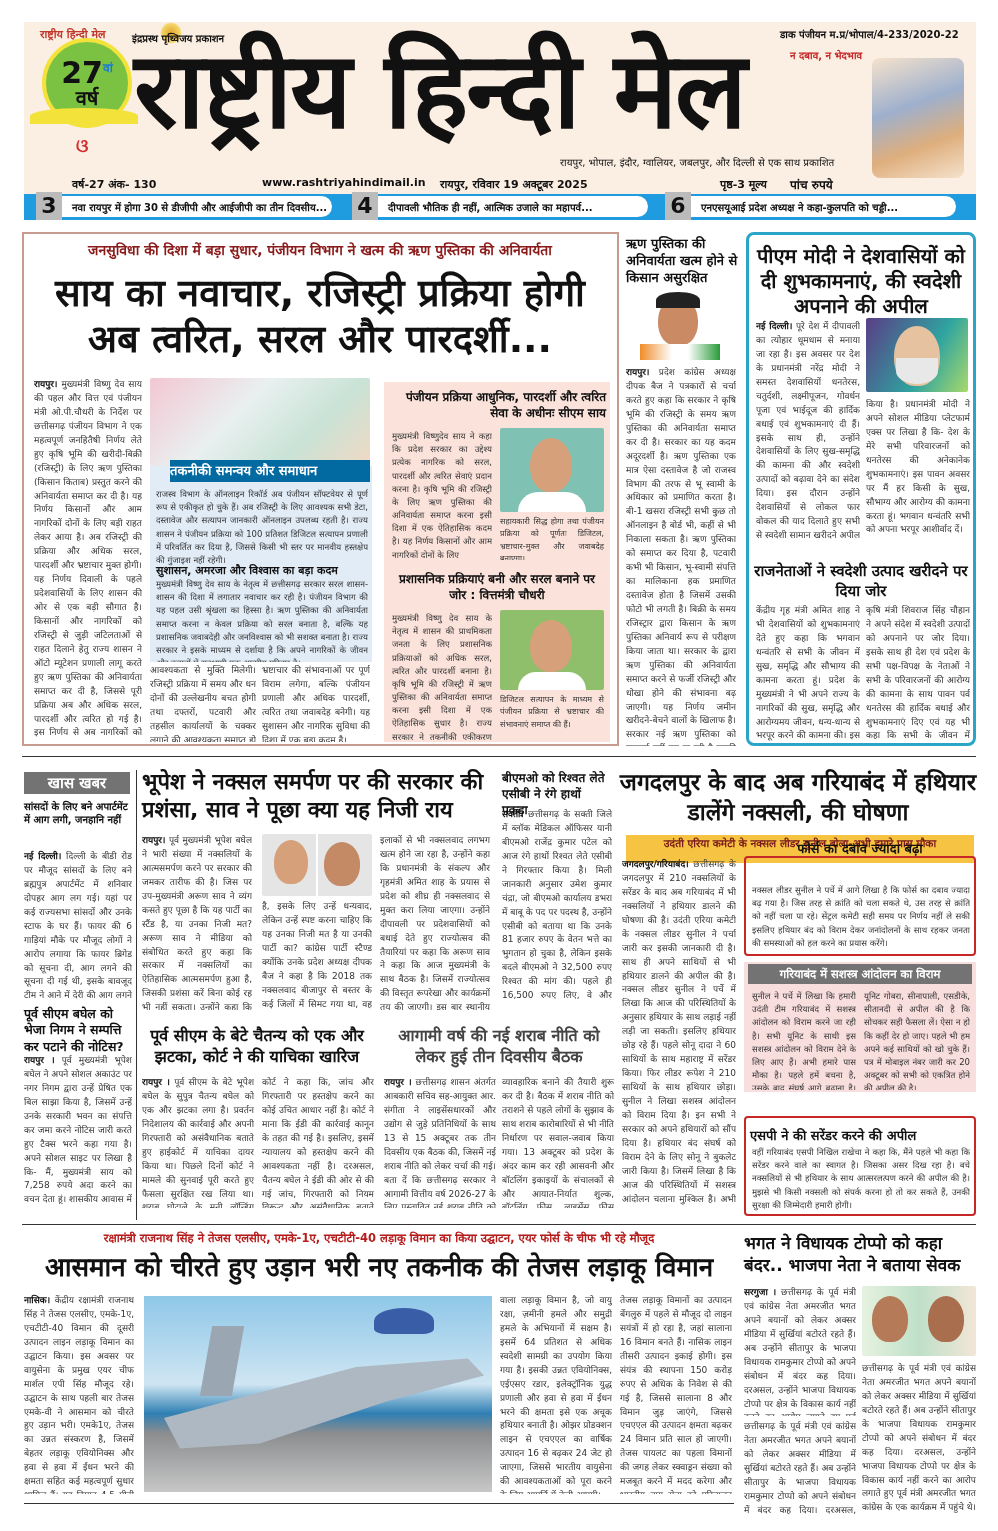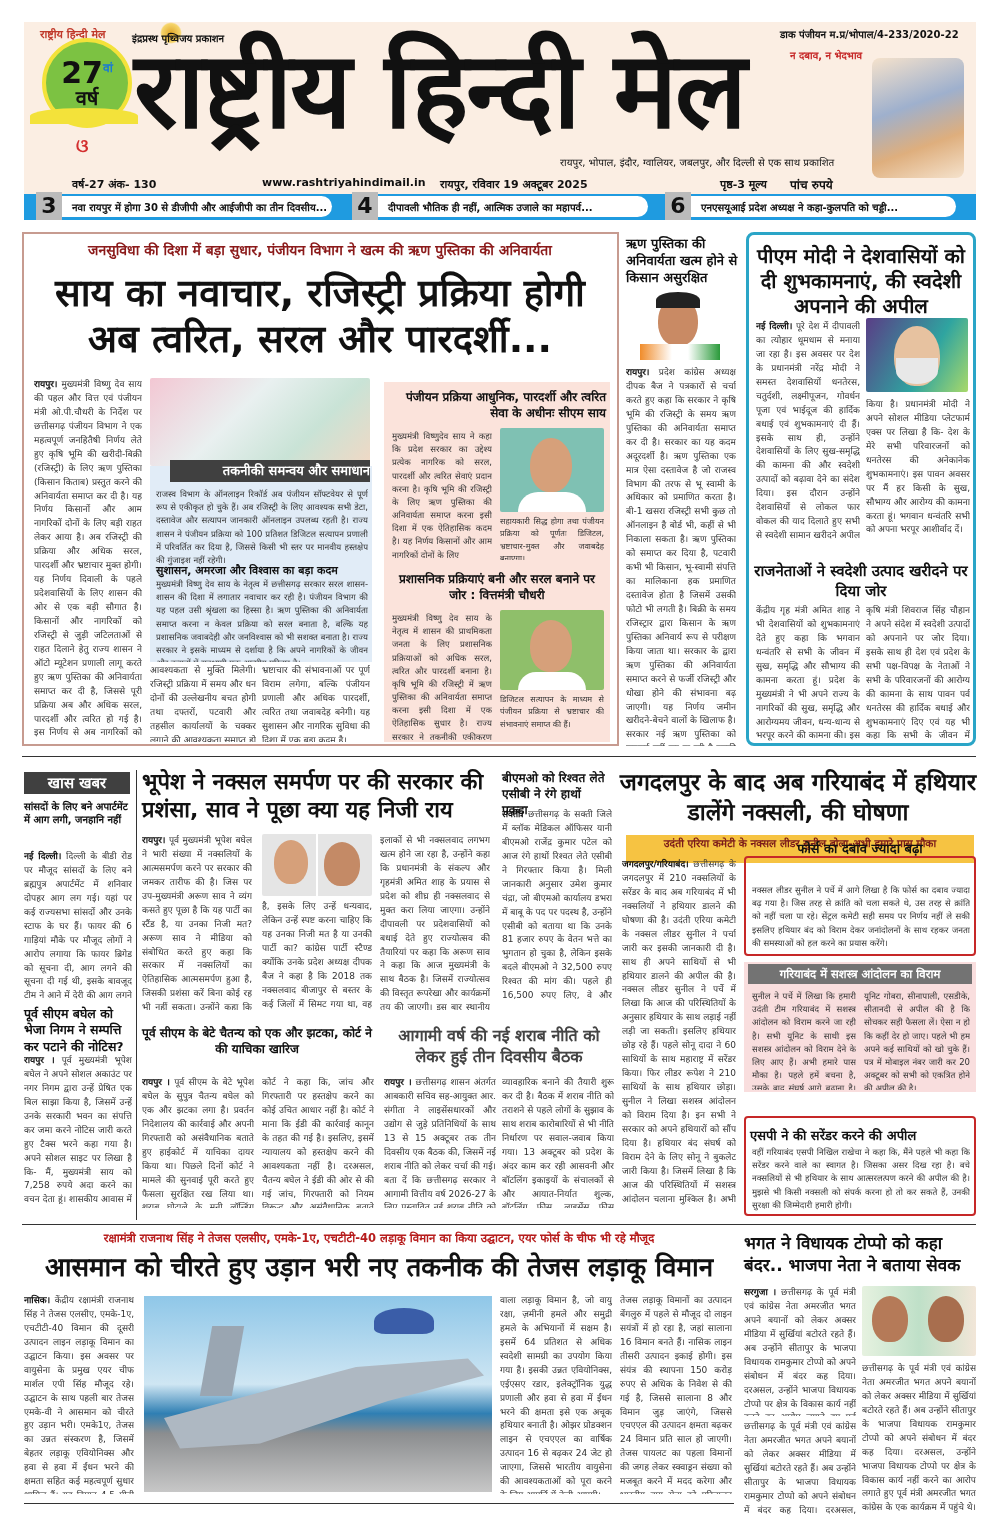--- a/index.html
+++ b/index.html
@@ -23,28 +23,28 @@
 .meta-row{top:176px;font-size:11px;font-weight:bold}
 .ticker{left:24px;top:194px;width:952px;height:26px;background:#1f9be0}
 .tick-num{top:192px;width:26px;height:28px;background:#bbb;font-size:22px;font-weight:bold;text-align:center;line-height:28px}
 .tick-pill{top:196px;height:21px;background:#fff;border-radius:0 12px 12px 0;font-size:10px;font-weight:bold;padding:4px 10px;white-space:nowrap;overflow:hidden}
 .lead-box{left:22px;top:232px;width:597px;height:514px;border:2px solid #c79b90}
 .kicker{font-size:14px;font-weight:bold;color:#8b1a1a;text-align:center}
 .h1{font-weight:bold;text-align:center;line-height:1.15}
 .body{font-size:9px;line-height:1.55;color:#333;text-align:justify;overflow:hidden}
 .body b{color:#111}
 .blue-box{background:#e1ecf7}
-.blue-bar{background:#404040;color:#fff;font-weight:bold;text-align:right}
+.blue-bar{background:#0369a1;color:#fff;font-weight:bold;text-align:left}
 .pink-box{background:#fbe3db}
 .photo{background:linear-gradient(160deg,#c9d8c9,#e8f0e8 50%,#7fb07f);border-radius:2px}
 .face{position:absolute;border-radius:50% 50% 45% 45%;background:#d6a07a}
 .hline{height:1px;background:#333}
 .vline{width:1px;background:#333}
 .teal-box{border:3px solid #2aa5c7;border-radius:8px}
-.khas{background:#404040;color:#fff;font-weight:bold;font-size:15px;text-align:center}
+.khas{background:#737373;color:#fff;font-weight:bold;font-size:15px;text-align:center}
 .yellow-band{background:#f6c342;font-weight:bold;color:#7b1a1a;text-align:center}
 .red-box{border:2px solid #c62828;border-radius:4px}
 .red-bar{background:#737373;color:#fff;font-weight:bold;text-align:center}
 .pink2{background:#f9dede}
 .jet{background:linear-gradient(180deg,#8fc7e8 0%,#cfe6f3 45%,#2f7fb3 60%,#8b8d8f 70%,#c7c7c7 100%)}
 .plane{position:absolute;background:#aeb8c2;clip-path:polygon(0 60%,60% 30%,95% 25%,100% 35%,70% 50%,30% 75%,5% 78%)}
 </style>
 </head>
 <body>
 
@@ -158,21 +158,21 @@
 <div class="abs h1" style="left:750px;top:842px;width:220px;font-size:13px">फोर्स का दबाव ज्यादा बढ़ा</div>
 <div class="abs body" style="left:752px;top:884px;width:218px;height:70px;font-size:8.5px">नक्सल लीडर सुनील ने पर्चे में आगे लिखा है कि फोर्स का दबाव ज्यादा बढ़ गया है। जिस तरह से क्रांति को चला सकते थे, उस तरह से क्रांति को नहीं चला पा रहे। सेंट्रल कमेटी सही समय पर निर्णय नहीं ले सकी इसलिए हथियार बंद को विराम देकर जनांदोलनों के साथ रहकर जनता की समस्याओं को हल करने का प्रयास करेंगे।</div>
 <div class="abs pink2" style="left:744px;top:962px;width:232px;height:130px"></div>
 <div class="abs red-bar" style="left:748px;top:964px;width:224px;height:20px;font-size:11.5px;line-height:20px">गरियाबंद में सशस्त्र आंदोलन का विराम</div>
 <div class="abs body" style="left:752px;top:990px;width:104px;height:100px;font-size:8.5px">सुनील ने पर्चे में लिखा कि हमारी उदंती टीम गरियाबंद में सशस्त्र आंदोलन को विराम करने जा रही है। सभी यूनिट के साथी इस सशस्त्र आंदोलन को विराम देने के लिए आए हैं। अभी हमारे पास मौका है। पहले हमें बचना है, उसके बाद संघर्ष आगे बढ़ाना है। सभी</div>
 <div class="abs body" style="left:864px;top:990px;width:106px;height:100px;font-size:8.5px">यूनिट गोबरा, सीनापाली, एसडीके, सीतानदी से अपील की है कि सोचकर सही फैसला लें। ऐसा न हो कि कहीं देर हो जाए। पहले भी हम अपने कई साथियों को खो चुके हैं। पत्र में मोबाइल नंबर जारी कर 20 अक्टूबर को सभी को एकत्रित होने की अपील की है।</div>
 <div class="abs red-box" style="left:744px;top:1116px;width:232px;height:100px"></div>
 <div class="abs" style="left:750px;top:1126px;width:220px;font-size:13px;font-weight:bold">एसपी ने की सरेंडर करने की अपील</div>
 <div class="abs body" style="left:752px;top:1146px;width:218px;height:66px;font-size:8.5px">वहीं गरियाबंद एसपी निखिल राखेचा ने कहा कि, मैंने पहले भी कहा कि सरेंडर करने वाले का स्वागत है। जिसका असर दिख रहा है। बचे नक्सलियों से भी हथियार के साथ आत्सरलत्पण करने की अपील की है। मुझसे भी किसी नक्सली को संपर्क करना हो तो कर सकते हैं, उनकी सुरक्षा की जिम्मेदारी हमारी होगी।</div>
 
-<div class="abs h1" style="left:142px;top:1026px;width:230px;font-size:12px;line-height:1.3">पूर्व सीएम के बेटे चैतन्य को एक और झटका, कोर्ट ने की याचिका खारिज</div>
+<div class="abs h1" style="left:142px;top:1026px;width:230px;font-size:16px;line-height:1.3">पूर्व सीएम के बेटे चैतन्य को एक और झटका, कोर्ट ने की याचिका खारिज</div>
 <div class="abs body" style="left:142px;top:1076px;width:112px;height:132px"><b>रायपुर ।</b> <span>पूर्व सीएम के बेटे भूपेश बघेल के सुपुत्र चैतन्य बघेल को एक और झटका लगा है। प्रवर्तन निदेशालय की कार्रवाई और अपनी गिरफ्तारी को असंवैधानिक बताते हुए हाईकोर्ट में याचिका दायर किया था। पिछले दिनों कोर्ट ने मामले की सुनवाई पूरी करते हुए फैसला सुरक्षित रख लिया था। शराब घोटाले के मनी लॉन्ड्रिंग मामले में सुनवाई हुई।</span></div>
 <div class="abs body" style="left:262px;top:1076px;width:112px;height:132px">कोर्ट ने कहा कि, जांच और गिरफ्तारी पर हस्तक्षेप करने का कोई उचित आधार नहीं है। कोर्ट ने माना कि ईडी की कार्रवाई कानून के तहत की गई है। इसलिए, इसमें न्यायालय को हस्तक्षेप करने की आवश्यकता नहीं है। दरअसल, चैतन्य बघेल ने ईडी की ओर से की गई जांच, गिरफ्तारी को नियम विरूद्ध और असंवैधानिक बताते हुए रद्द करने की मांग की थी।</div>
 
 <div class="abs h1" style="left:384px;top:1026px;width:230px;font-size:16px;line-height:1.3;color:#444">आगामी वर्ष की नई शराब नीति को लेकर हुई तीन दिवसीय बैठक</div>
 <div class="abs body" style="left:384px;top:1076px;width:112px;height:132px"><b>रायपुर ।</b> <span>छत्तीसगढ़ शासन अंतर्गत आबकारी सचिव सह-आयुक्त आर. संगीता ने लाइसेंसधारकों और उद्योग से जुड़े प्रतिनिधियों के साथ 13 से 15 अक्टूबर तक तीन दिवसीय एक बैठक की, जिसमें नई शराब नीति को लेकर चर्चा की गई। बता दें कि छत्तीसगढ़ सरकार ने आगामी वित्तीय वर्ष 2026-27 के लिए प्रस्तावित नई शराब नीति को अधिक पारदर्शी और</span></div>
 <div class="abs body" style="left:502px;top:1076px;width:112px;height:132px">व्यावहारिक बनाने की तैयारी शुरू कर दी है। बैठक में शराब नीति को तराशने से पहले लोगों के सुझाव के साथ शराब कारोबारियों से भी नीति निर्धारण पर सवाल-जवाब किया गया। 13 अक्टूबर को प्रदेश के अंदर काम कर रही आसवनी और बॉटलिंग इकाइयों के संचालकों से और आयात-निर्यात शुल्क, बॉटलिंग फीस, लाइसेंस फीस इत्यादि पर चर्चा हुई।</div>
 
 <div class="abs hline" style="left:22px;top:1224px;width:954px"></div>
 
 <div class="abs" style="left:24px;top:1230px;width:710px;font-size:11.5px;font-weight:bold;color:#b71c1c;text-align:center;white-space:nowrap;overflow:hidden">रक्षामंत्री राजनाथ सिंह ने तेजस एलसीए, एमके-1ए, एचटीटी-40 लड़ाकू विमान का किया उद्घाटन, एयर फोर्स के चीफ भी रहे मौजूद</div>

